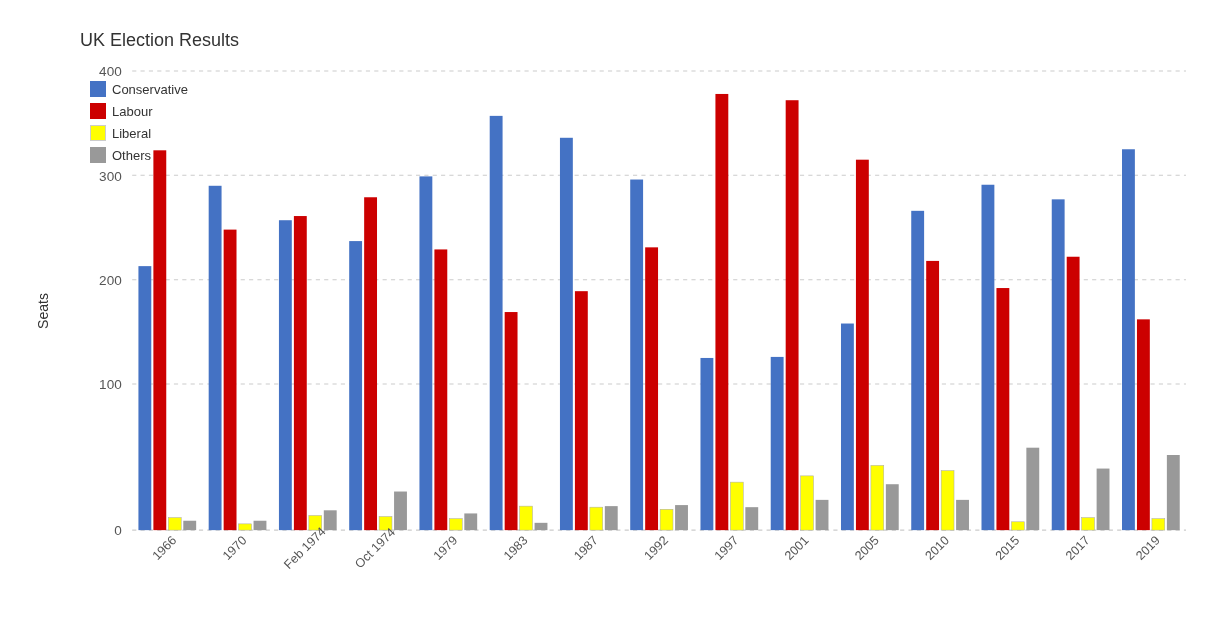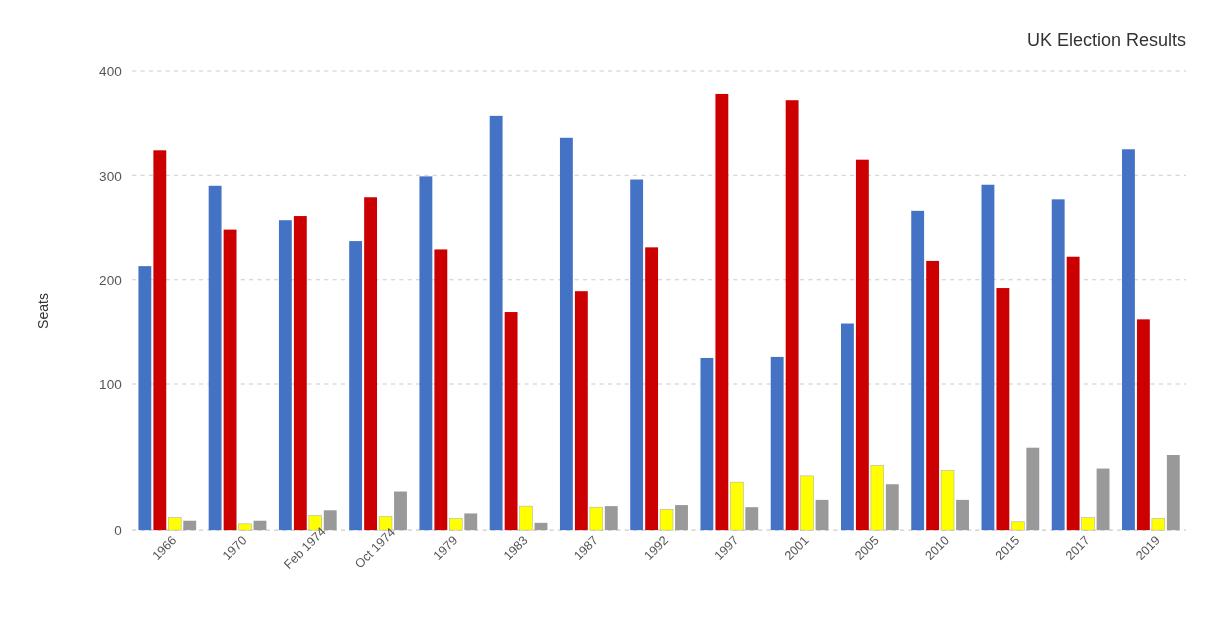--- a/index.html
+++ b/index.html
@@ -10,21 +10,21 @@
       height: 636px;
       overflow: hidden;
     }
     .chart-container {
       width: 1226px;
       height: 636px;
       position: relative;
       padding: 30px 40px 80px 80px;
     }
     .chart-title {
-      text-align: right;
+      text-align: left;
       font-size: 18px;
       font-weight: normal;
       margin-bottom: 20px;
       color: #333;
     }
     .chart-area {
       position: relative;
       width: 100%;
       height: 480px;
     }
@@ -65,20 +65,38 @@
     }
   </style>
 </head>
 <body>
 
 <div class="chart-container">
   <div class="chart-title">UK Election Results</div>
 
   <div class="chart-area">
     
+    <div class="legend">
+      <div class="legend-item">
+        <div class="legend-color" style="background:#4472C4;"></div>
+        <span>Conservative</span>
+      </div>
+      <div class="legend-item">
+        <div class="legend-color" style="background:#CC0000;"></div>
+        <span>Labour</span>
+      </div>
+      <div class="legend-item">
+        <div class="legend-color" style="background:#FFFF00; border:1px solid #ccc;"></div>
+        <span>Liberal</span>
+      </div>
+      <div class="legend-item">
+        <div class="legend-color" style="background:#999999;"></div>
+        <span>Others</span>
+      </div>
+    </div>
 
     
     <div class="y-axis-label">Seats</div>
 
     <svg class="chart-svg" viewBox="0 0 1060 460" preserveAspectRatio="none">
 
       <line x1="50" y1="0" x2="1060" y2="0" stroke="#ccc" stroke-dasharray="4,4" stroke-width="1"></line>
       <line x1="50" y1="100" x2="1060" y2="100" stroke="#ccc" stroke-dasharray="4,4" stroke-width="1"></line>
       <line x1="50" y1="200" x2="1060" y2="200" stroke="#ccc" stroke-dasharray="4,4" stroke-width="1"></line>
       <line x1="50" y1="300" x2="1060" y2="300" stroke="#ccc" stroke-dasharray="4,4" stroke-width="1"></line>

